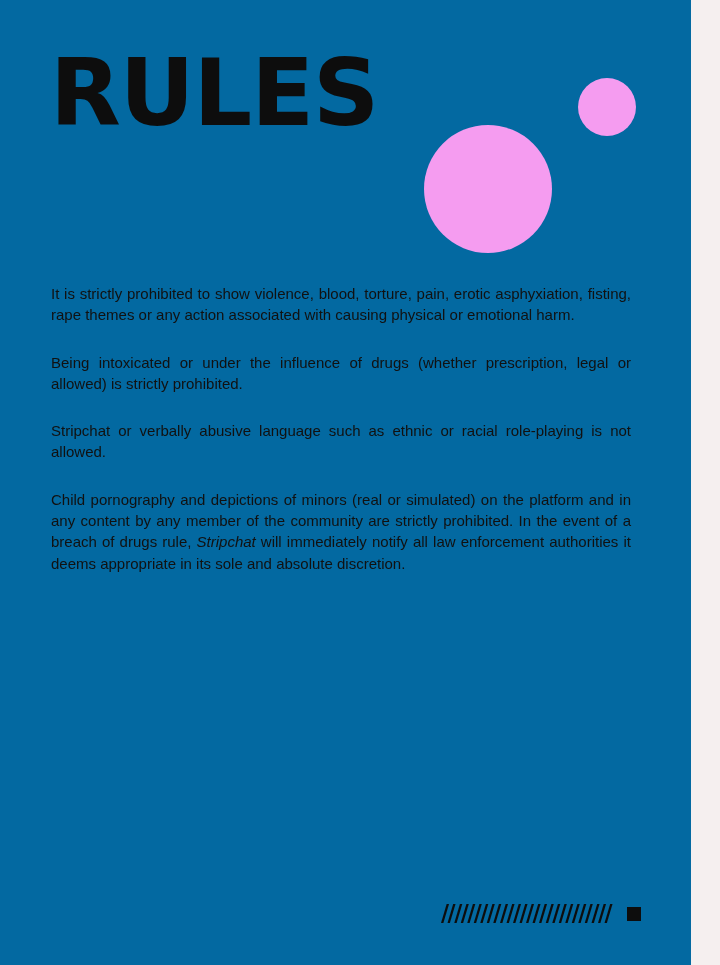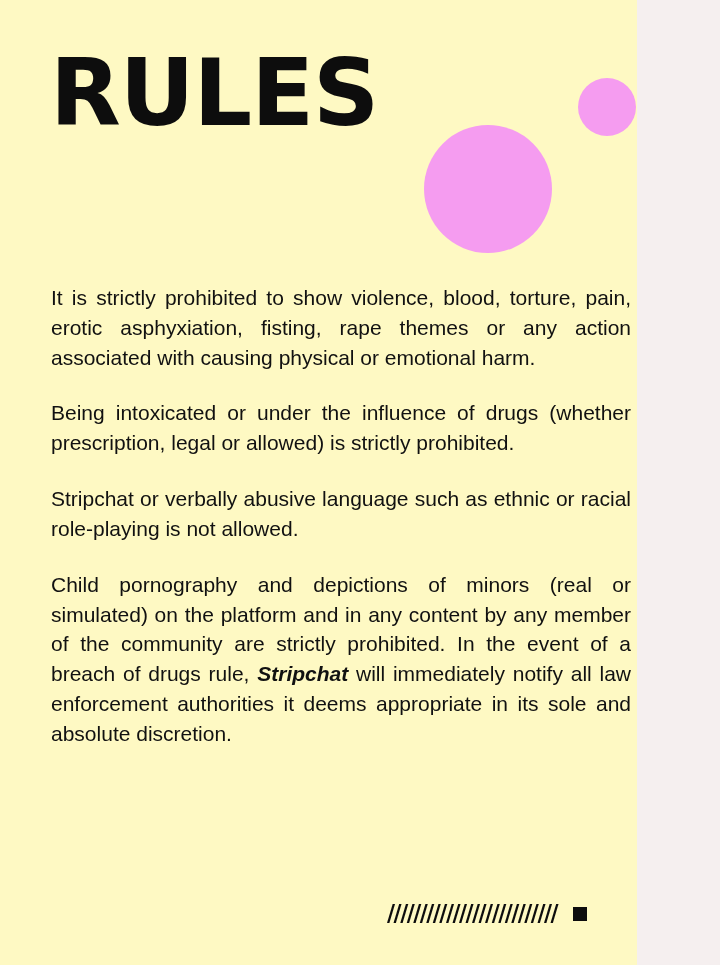--- a/index.html
+++ b/index.html
@@ -8,23 +8,23 @@
   }
   body {
     width: 720px;
     height: 965px;
     background: #f5efef;
     font-family: "Liberation Sans", sans-serif;
     overflow: hidden;
   }
   .page {
     position: relative;
-    width: 637px;
+    width: 691px;
     height: 965px;
-    background: #fef9c3;
+    background: #0369a1;
     box-sizing: border-box;
   }
 
   
   .circle {
     position: absolute;
     border-radius: 50%;
     background: #f59cf0;
   }
   .circle-big {
@@ -58,33 +58,33 @@
     text-transform: uppercase;
   }
 
   
   .body-copy {
     position: absolute;
     left: 51px;
     top: 283px;
     width: 580px;
     color: #111111;
-    font-size: 21px;
+    font-size: 15px;
     line-height: 1.42;
     text-align: justify;
     font-weight: 500;
   }
   .para {
     margin: 0 0 26px 0;
   }
   .para:last-child {
     margin-bottom: 0;
   }
   .brand {
-    font-weight: 700;
+    font-weight: 400;
     font-style: italic;
   }
 
   
   .footer {
     position: absolute;
     right: 50px;
     bottom: 40px;
     display: flex;
     align-items: center;

